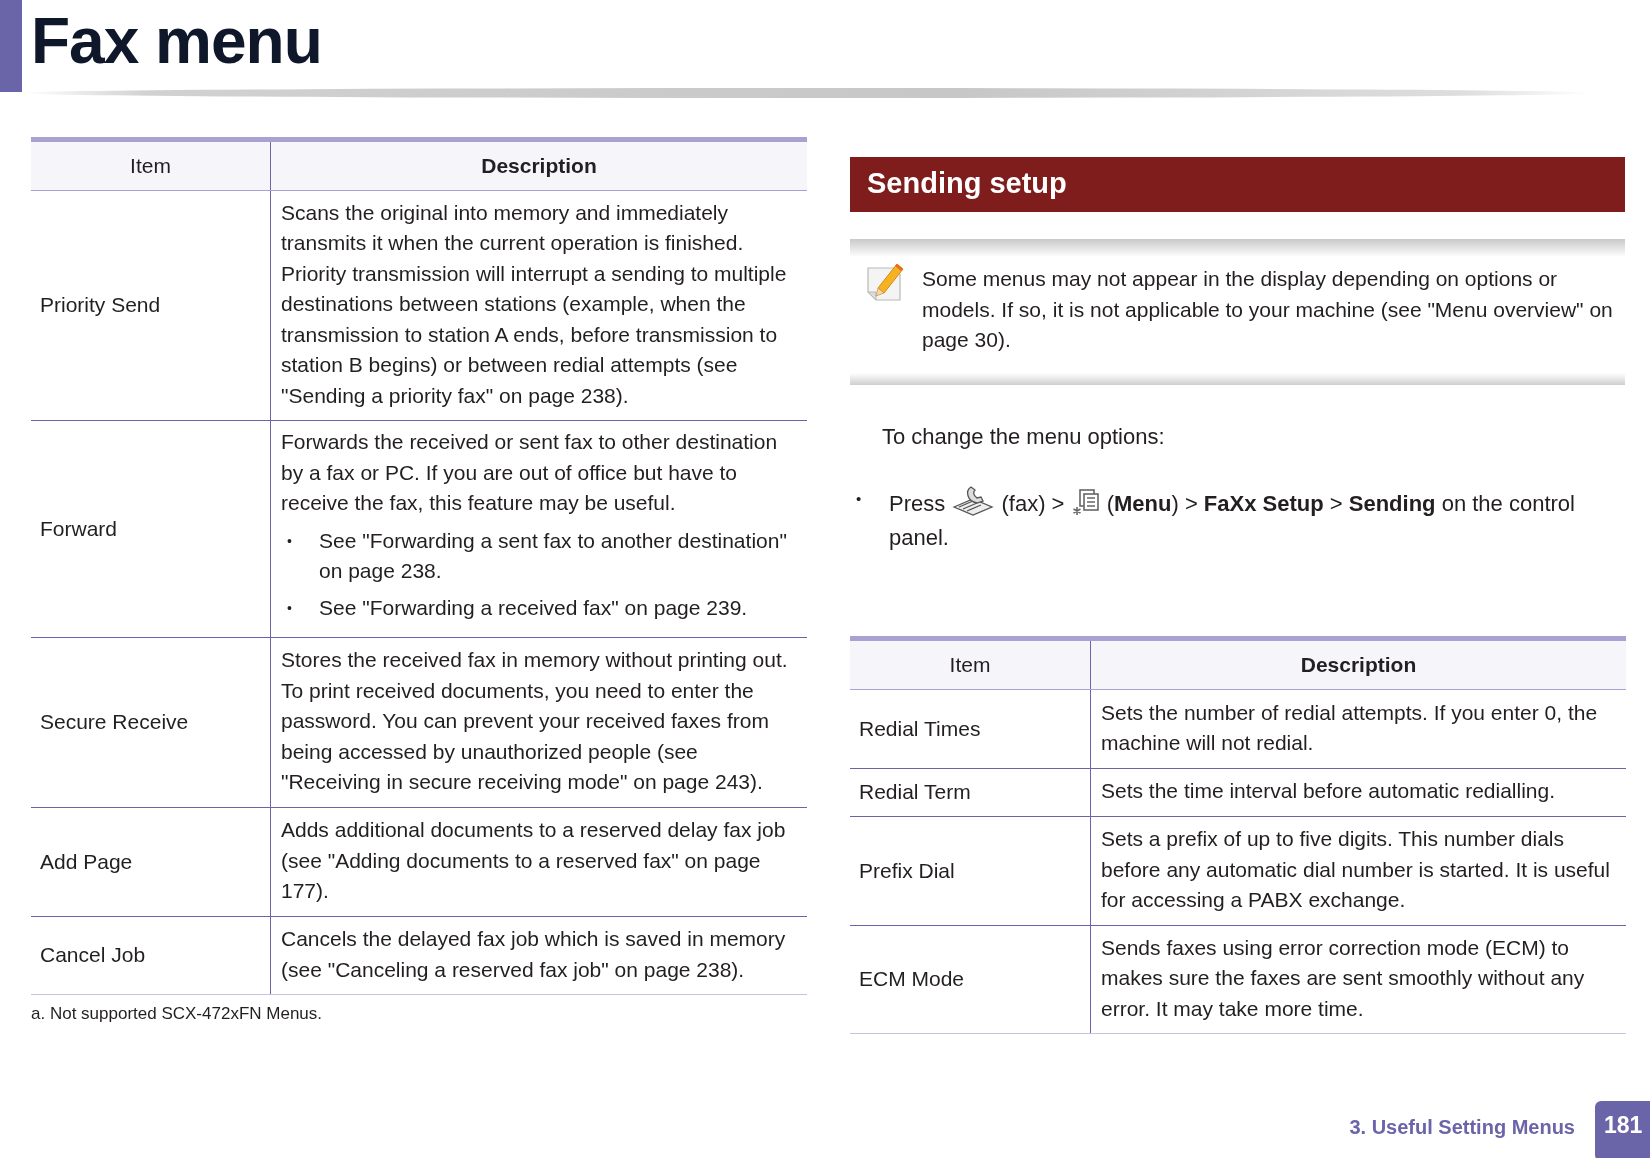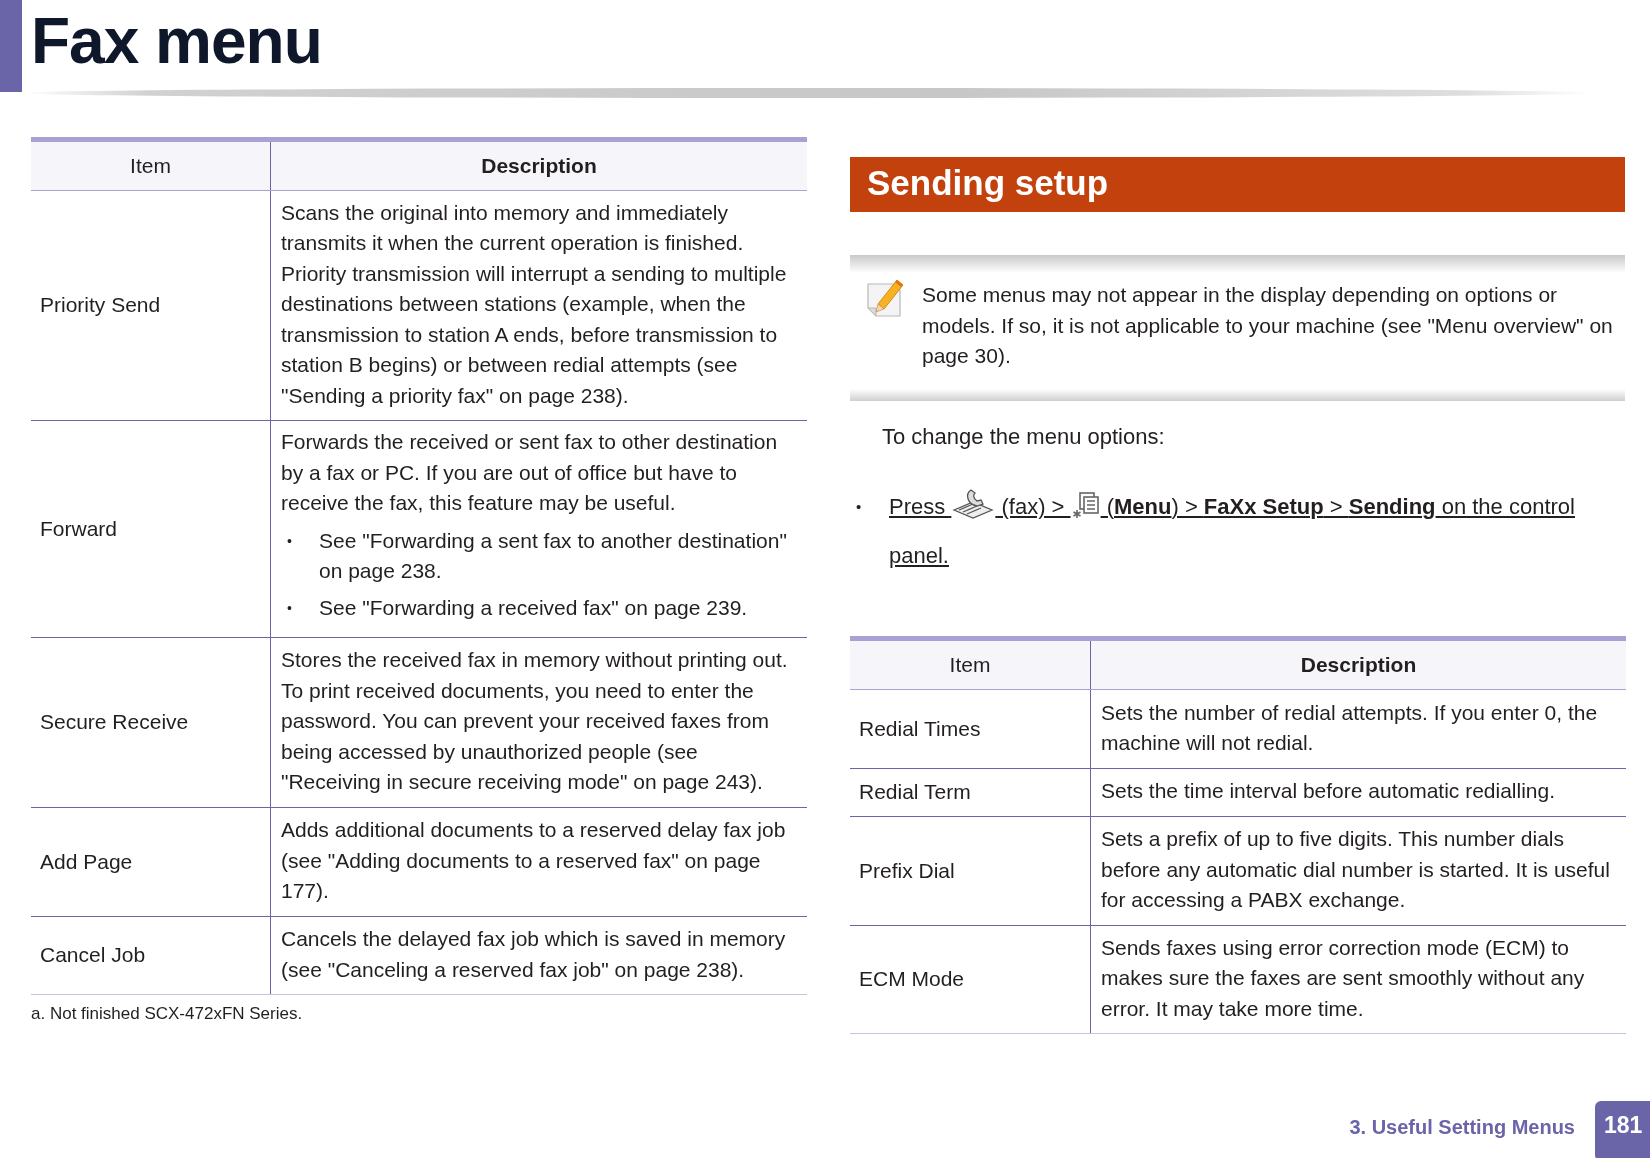--- a/index.html
+++ b/index.html
@@ -27,34 +27,34 @@
   ul.b { margin:7px 0 0 0; padding:0; list-style:none; }
   ul.b li { position:relative; padding-left:38px; margin-bottom:6px; }
   ul.b li::before { content:"\2022"; position:absolute; left:6px; top:0; font-size:14px; }
 
   #left-table { left:31px; top:137px; width:776px; }
   #right-table { left:850px; top:636px; width:776px; }
 
   .footnote { position:absolute; left:31px; top:1004px; font-size:17px; color:#231f20; }
 
   
-  .sec { position:absolute; left:850px; top:157px; width:775px; height:55px; background:#c2410c;
-         color:#fff; font-weight:bold; font-size:35px; line-height:52px; box-sizing:border-box; padding-left:17px; }
+  .sec { position:absolute; left:850px; top:157px; width:775px; height:55px; background:#7f1d1d;
+         color:#fff; font-weight:bold; font-size:29px; line-height:52px; box-sizing:border-box; padding-left:17px; }
 
   
-  .note { position:absolute; left:850px; top:255px; width:775px; height:146px; }
+  .note { position:absolute; left:850px; top:239px; width:775px; height:146px; }
   .note .topbar { position:absolute; left:0; top:0; width:100%; height:18px;
                   background:linear-gradient(to bottom, #c9c9c9, #ffffff); }
   .note .botbar { position:absolute; left:0; bottom:0; width:100%; height:12px;
                   background:linear-gradient(to bottom, #ffffff, #cfcfcf); }
   .note .icon { position:absolute; left:14px; top:21px; width:42px; height:46px; }
   .note .txt { position:absolute; left:72px; top:25px; width:700px; font-size:21px; line-height:30.5px; }
 
   .intro { position:absolute; left:850px; top:424px; font-size:22px;margin-left:32px; }
-  .steps { position:absolute; left:850px; top:485px; width:780px; margin:0; padding:0; list-style:none; font-size:22px; line-height:43px;text-decoration:underline; }
+  .steps { position:absolute; left:850px; top:485px; width:780px; margin:0; padding:0; list-style:none; font-size:22px; line-height:28px; }
   .steps li { position:relative; padding-left:39px; margin-bottom:16px; }
   .steps li::before { content:"\2022"; position:absolute; left:6px; top:0; font-size:15px; }
   .steps b { font-weight:bold; }
   .ico-inline { display:inline-block; vertical-align:-6px; }
 
   
   .ftr-label { position:absolute; right:75px; top:1116px; font-size:20px; font-weight:bold; color:#6a64a9;text-align:right; }
   .ftr-page { position:absolute; left:1595px; top:1101px; width:60px; height:60px; background:#6a64a9;
               border-radius:6px; color:#fff; font-weight:bold; font-size:23px; text-align:left; padding-left:9px;
               box-sizing:border-box; line-height:48px; }
@@ -95,21 +95,21 @@
     <tr style="height:109px">
       <td class="c1">Add Page</td>
       <td class="c2">Adds additional documents to a reserved delay fax job (see "Adding documents to a reserved fax" on page 177).</td>
     </tr>
     <tr style="height:78px">
       <td class="c1">Cancel Job</td>
       <td class="c2">Cancels the delayed fax job which is saved in memory (see "Canceling a reserved fax job" on page 238).</td>
     </tr>
   </tbody>
 </table>
-<div class="footnote">a.  Not finished SCX-472xFN Series.</div>
+<div class="footnote">a.  Not supported SCX-472xFN Menus.</div>
 
 <div class="sec">Sending setup</div>
 
 <div class="note">
   <div class="topbar"></div>
   <svg class="icon" viewBox="0 0 42 46">
     <path d="M4 8 H30 L36 14 V40 H12 L4 32 Z" fill="#f4f4f4" stroke="#b8b8b8" stroke-width="1.2"></path>
     <path d="M4 32 L12 32 L12 40 Z" fill="#dcdcdc" stroke="#b8b8b8" stroke-width="1"></path>
     <path d="M14 28 L33 4 L39 9 L20 33 Z" fill="#f5b324" stroke="#d88a10" stroke-width="1"></path>
     <path d="M33 4 L39 9 L37 11 L31 6 Z" fill="#e86e1c"></path>

